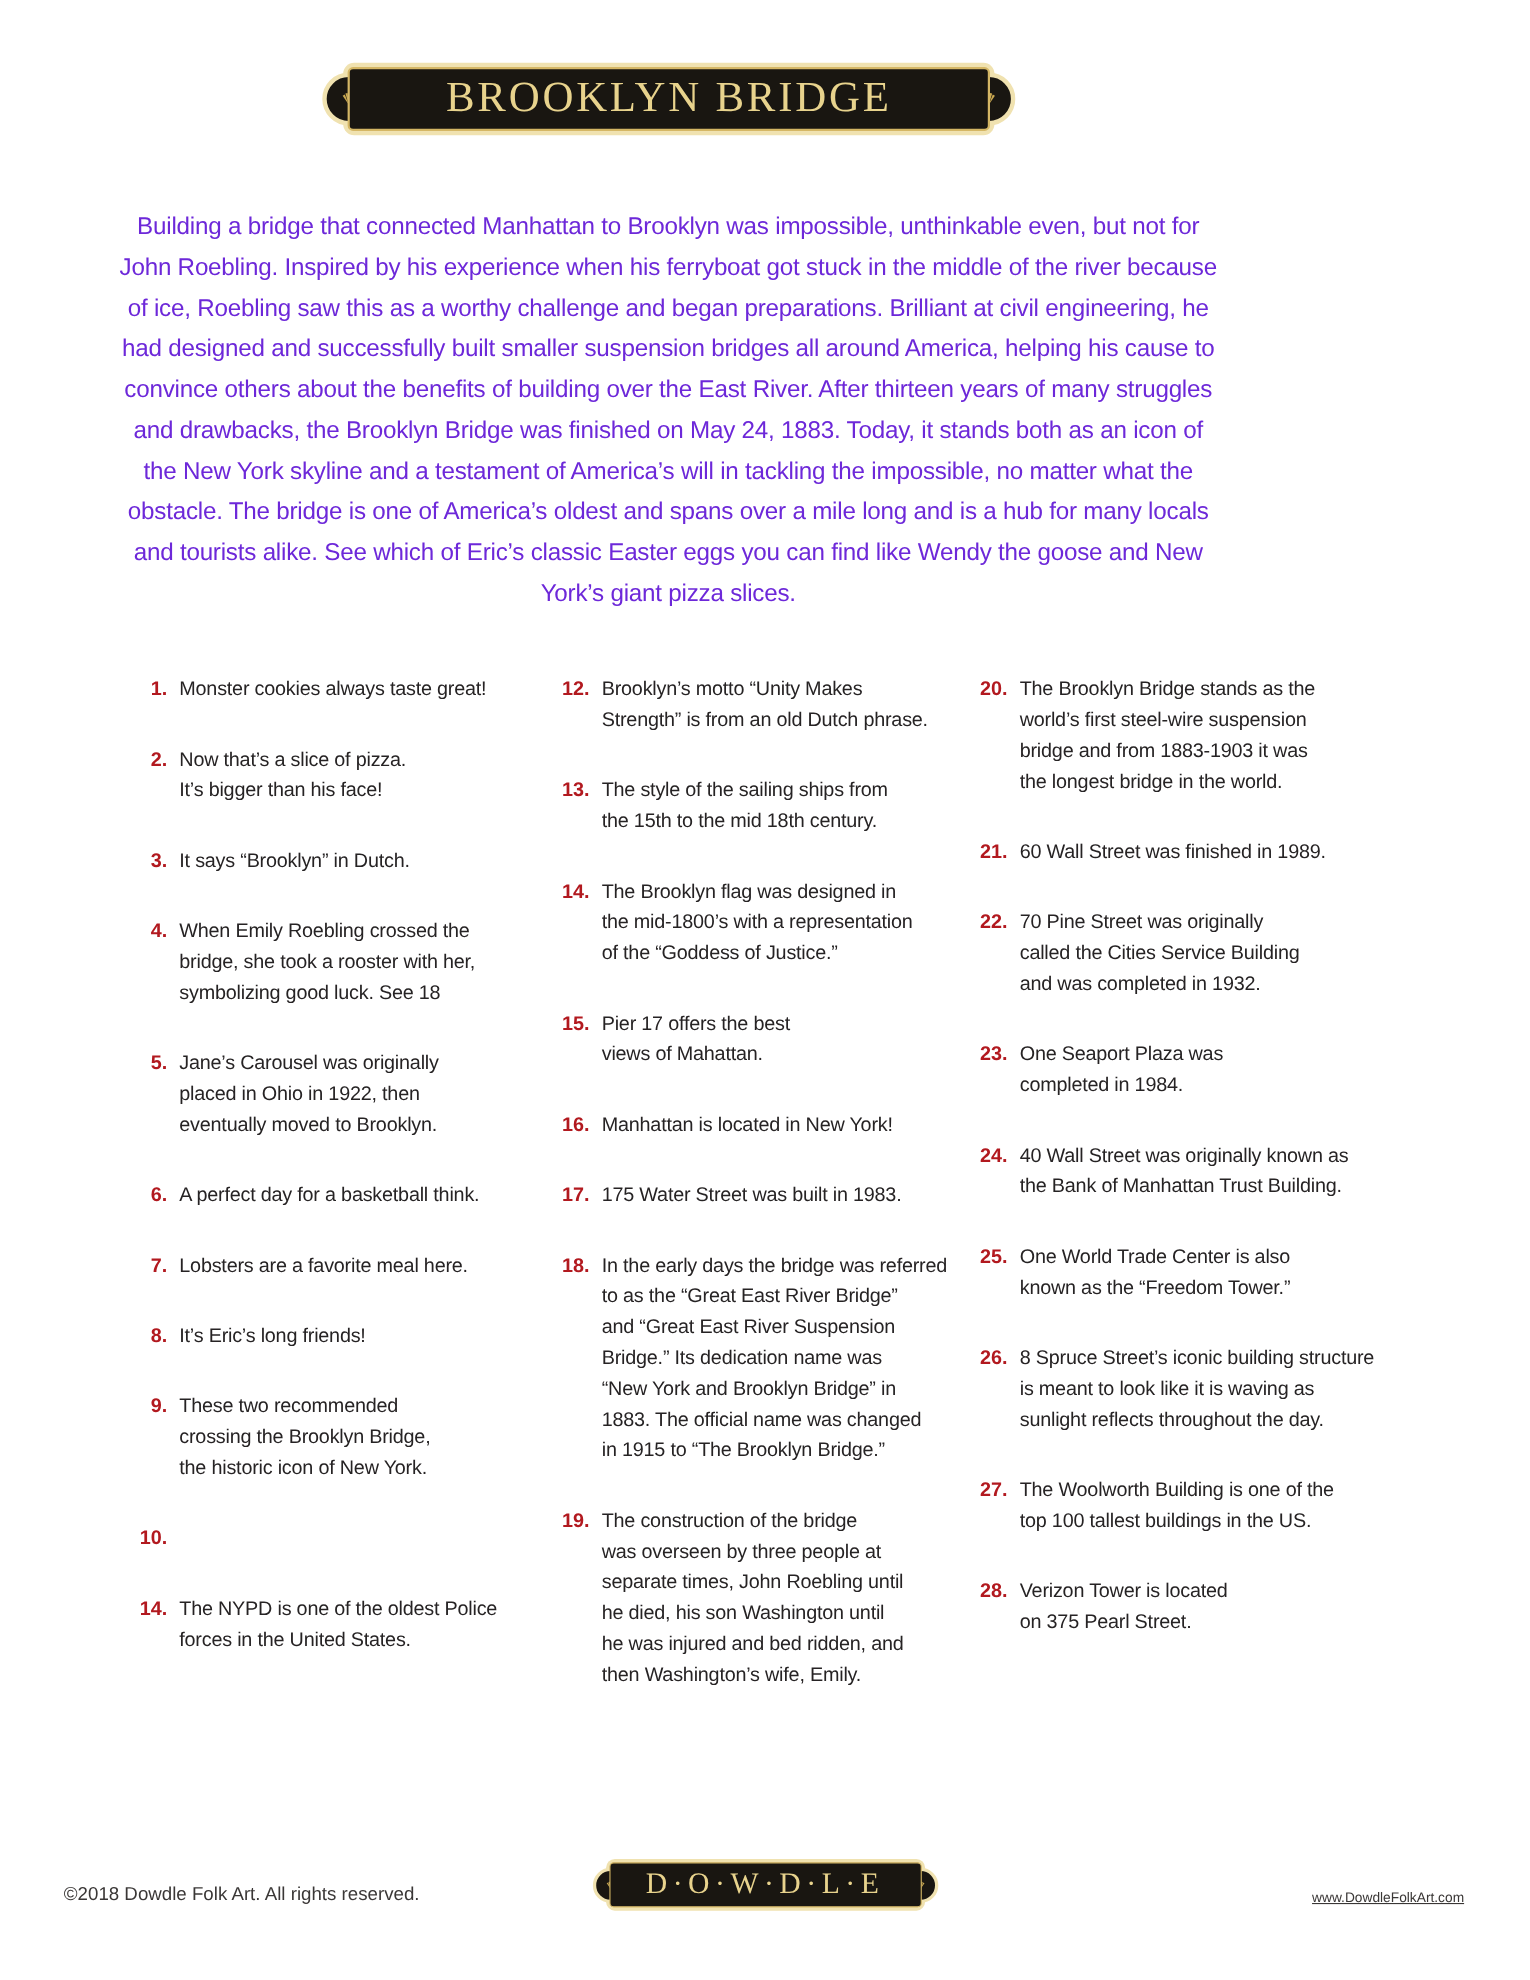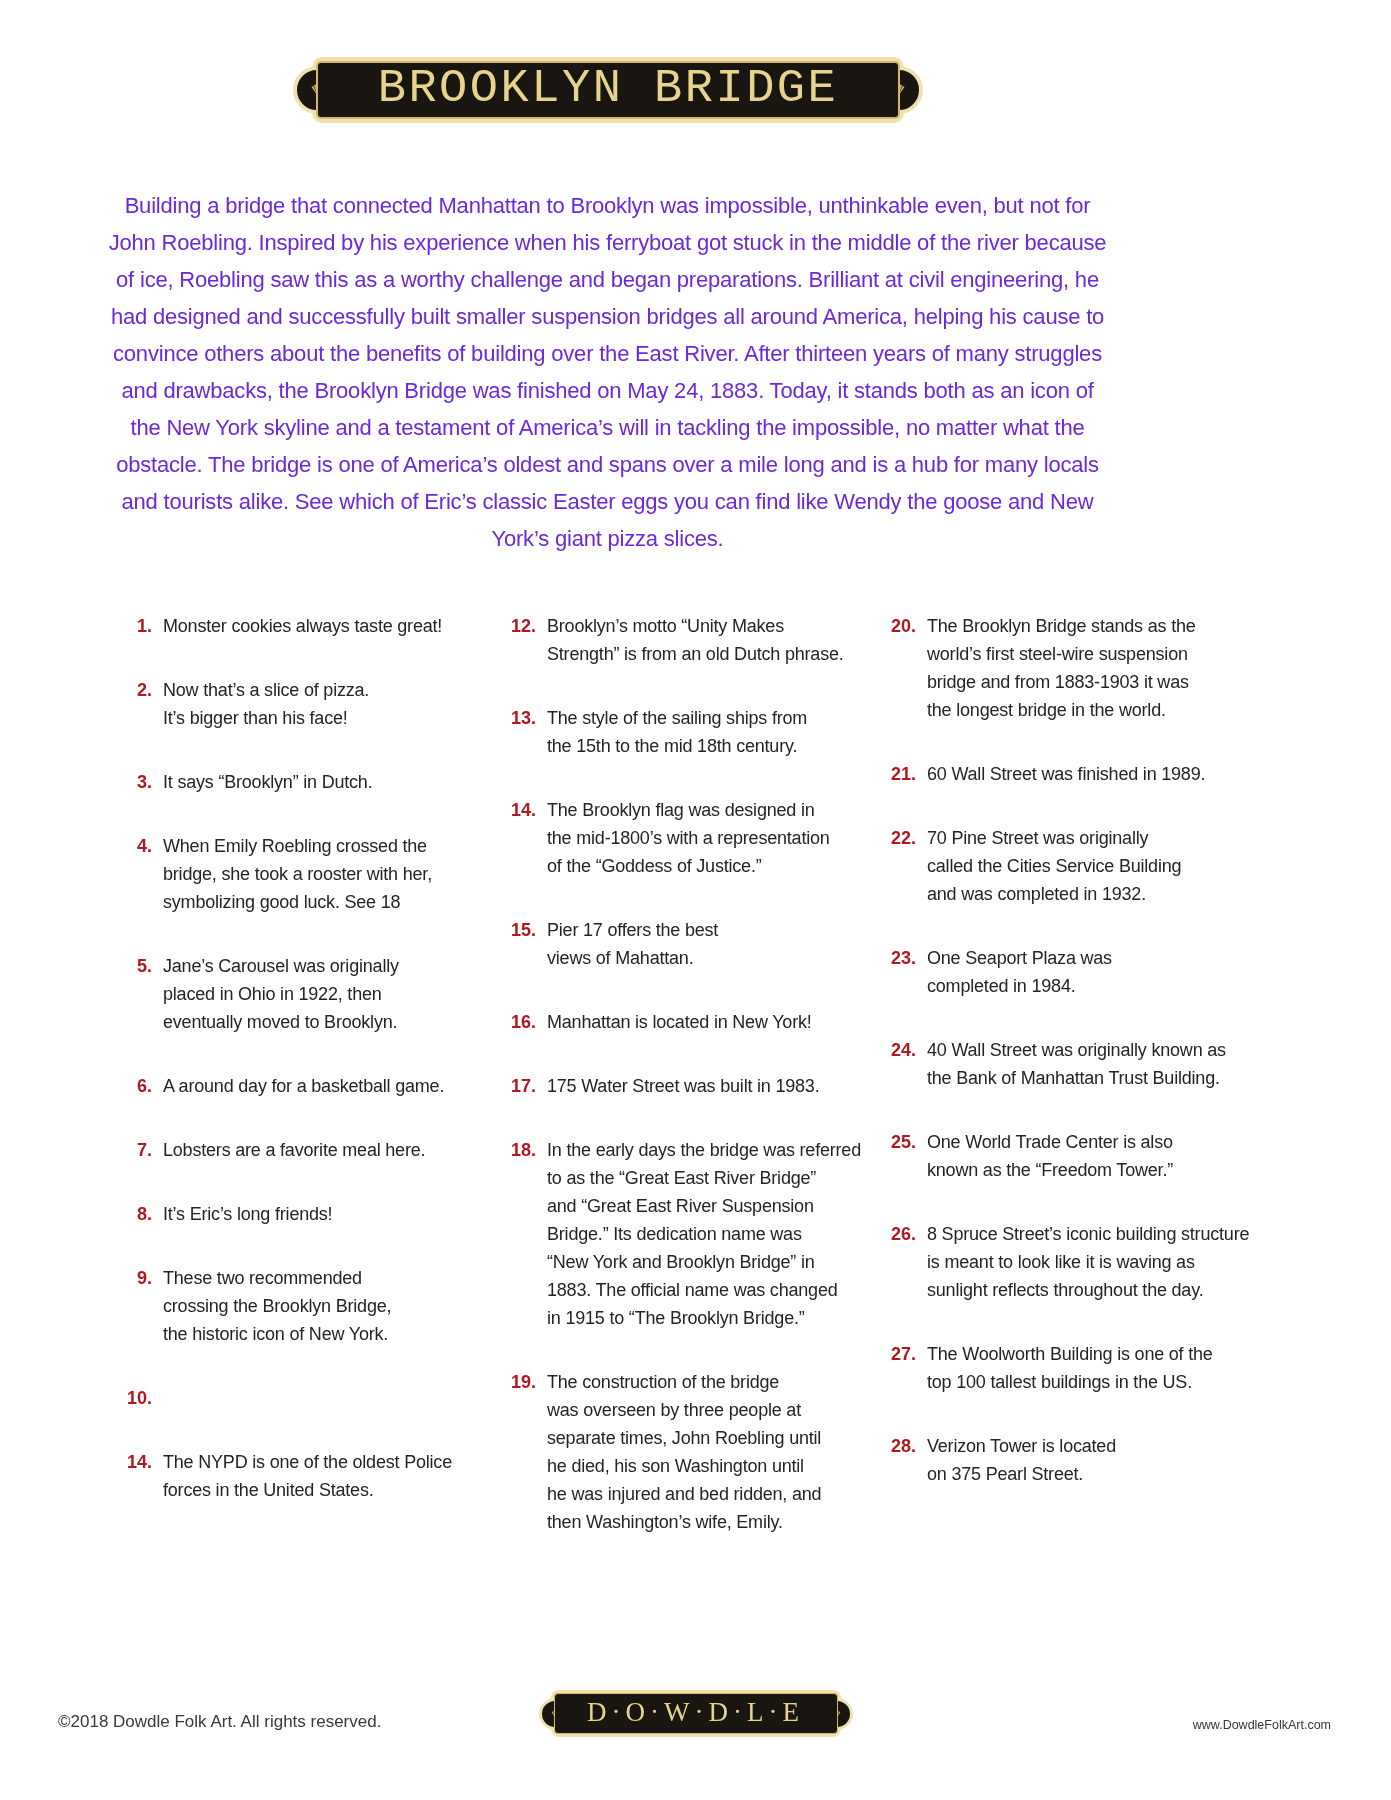--- a/index.html
+++ b/index.html
@@ -44,22 +44,22 @@
   .banner-bump.right { right: -19px; }
   .banner-inner {
     position: relative; z-index: 1;
     height: 100%;
     background: var(--plaque-black);
     border: 2px solid var(--gold-line);
     border-radius: 5px;
     display: flex; align-items: center; justify-content: center;
   }
   .banner-title {
-    font-family: Liberation Mono, monospace;
-    font-size: 47px; line-height: 1;
+    font-family: Liberation Serif, serif;
+    font-size: 39px; line-height: 1;
     letter-spacing: 2.5px;
     color: var(--gold);
     white-space: nowrap;
     padding-bottom: 3px;
   }
 
   
   .intro {
     width: 1005px;
     margin: 64px 0 0 105px;
@@ -141,20 +141,21 @@
     position: absolute;
     left: 58px; bottom: 68px;
     font-size: 17px;
     color: #3a3736;
   }
   .footer-website {
     position: absolute;
     right: 60px; bottom: 68px;
     font-size: 12.5px;
     color: #3a3736;
+    text-decoration: underline;
   }
   .ornament-fan svg { display: block; }
 </style>
 </head>
 <body>
 
 <div class="banner">
   <div class="banner-bump left">
     <span class="ornament-fan">
       <svg width="16" height="16" viewBox="0 0 16 16">
@@ -208,21 +209,21 @@
 symbolizing good luck. See 18</span>
       </div>
       <div class="fact">
         <span class="fact-num">5.</span>
         <span class="fact-text">Jane’s Carousel was originally
 placed in Ohio in 1922, then
 eventually moved to Brooklyn.</span>
       </div>
       <div class="fact">
         <span class="fact-num">6.</span>
-        <span class="fact-text">A around day for a basketball game.</span>
+        <span class="fact-text">A perfect day for a basketball think.</span>
       </div>
       <div class="fact">
         <span class="fact-num">7.</span>
         <span class="fact-text">Lobsters are a favorite meal here.</span>
       </div>
       <div class="fact">
         <span class="fact-num">8.</span>
         <span class="fact-text">It’s Eric’s long friends!</span>
       </div>
       <div class="fact">

